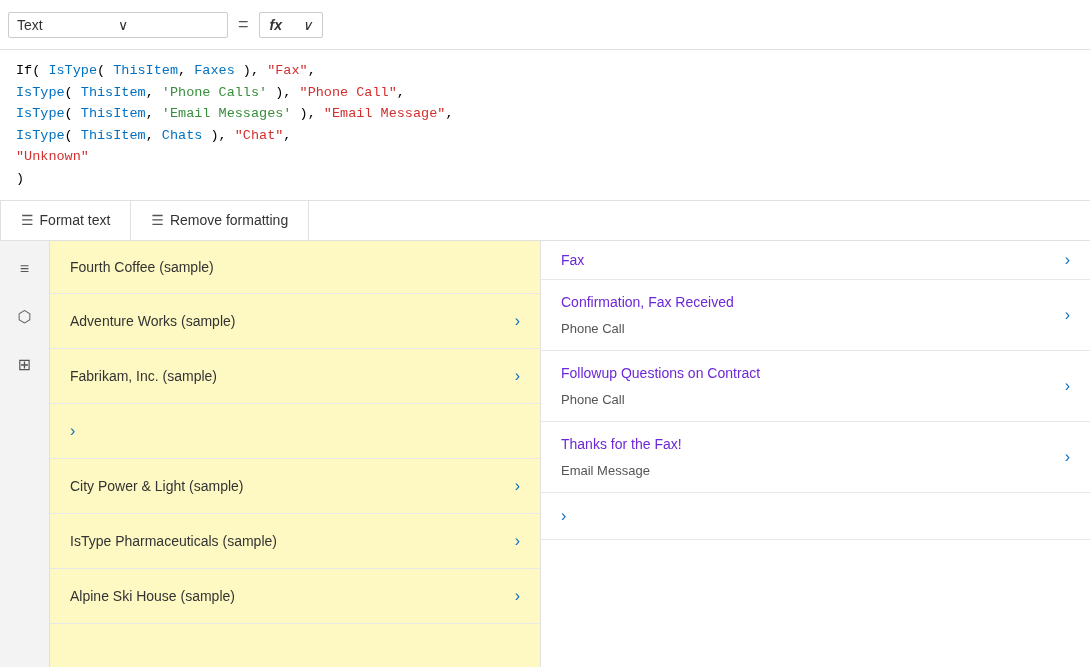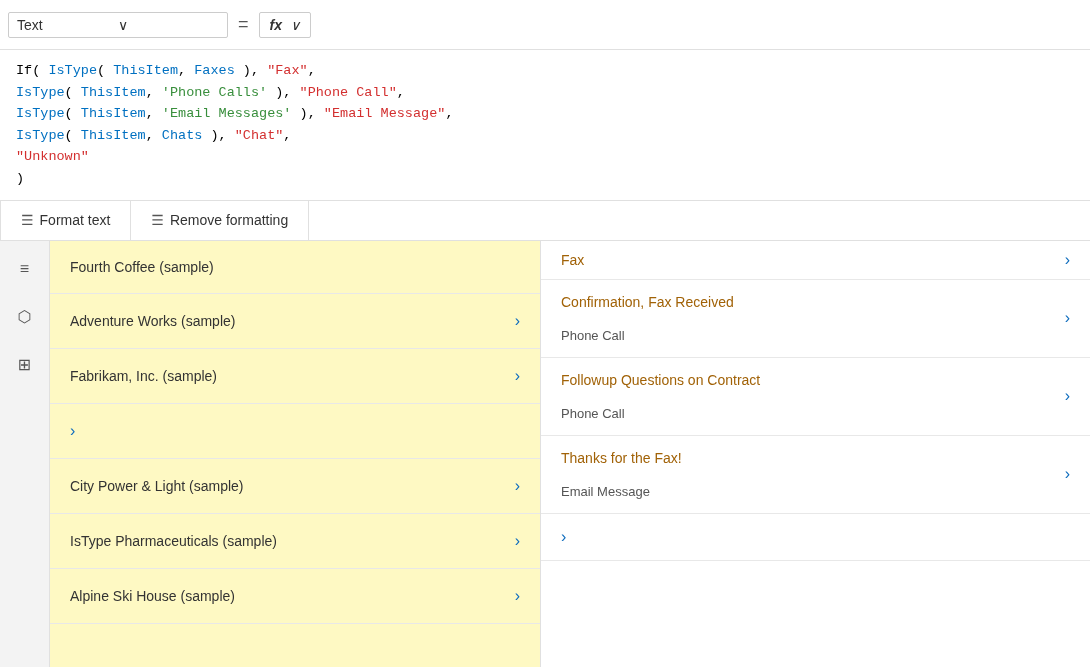--- a/index.html
+++ b/index.html
@@ -49,21 +49,21 @@
       padding: 0 4px;
     }
     .fx-button {
       display: flex;
       align-items: center;
       border: 1px solid #ccc;
       border-radius: 2px;
       padding: 4px 10px;
       background: #fff;
       cursor: pointer;
-      gap: 8px;
+      gap: 20px;
       font-size: 14px;
       color: #333;
       font-style: italic;
     }
     .fx-text { font-style: italic; font-weight: bold; }
 
     
     .code-area {
       background: #fff;
       border-bottom: 1px solid #e0e0e0;
@@ -163,22 +163,22 @@
     }
     .right-item {
       display: flex;
       align-items: center;
       justify-content: space-between;
       padding: 14px 20px;
       border-bottom: 1px solid #e8e8e8;
       cursor: pointer;
     }
     .right-item-content { display: flex; flex-direction: column; }
-    .right-item-title { font-size: 14px; font-weight: 400; color: #a16207; }
-    .right-item-sub { font-size: 13px; color: #555; margin-top: 18px; }
+    .right-item-title { font-size: 14px; font-weight: 400; color: #6d28d9; }
+    .right-item-sub { font-size: 13px; color: #555; margin-top: 11px; }
     .right-item .chevron {
       color: #106ebe;
       font-size: 16px;
     }
     .right-item.partial {
       padding-top: 10px;
       padding-bottom: 10px;
     }
   </style>
 </head>

